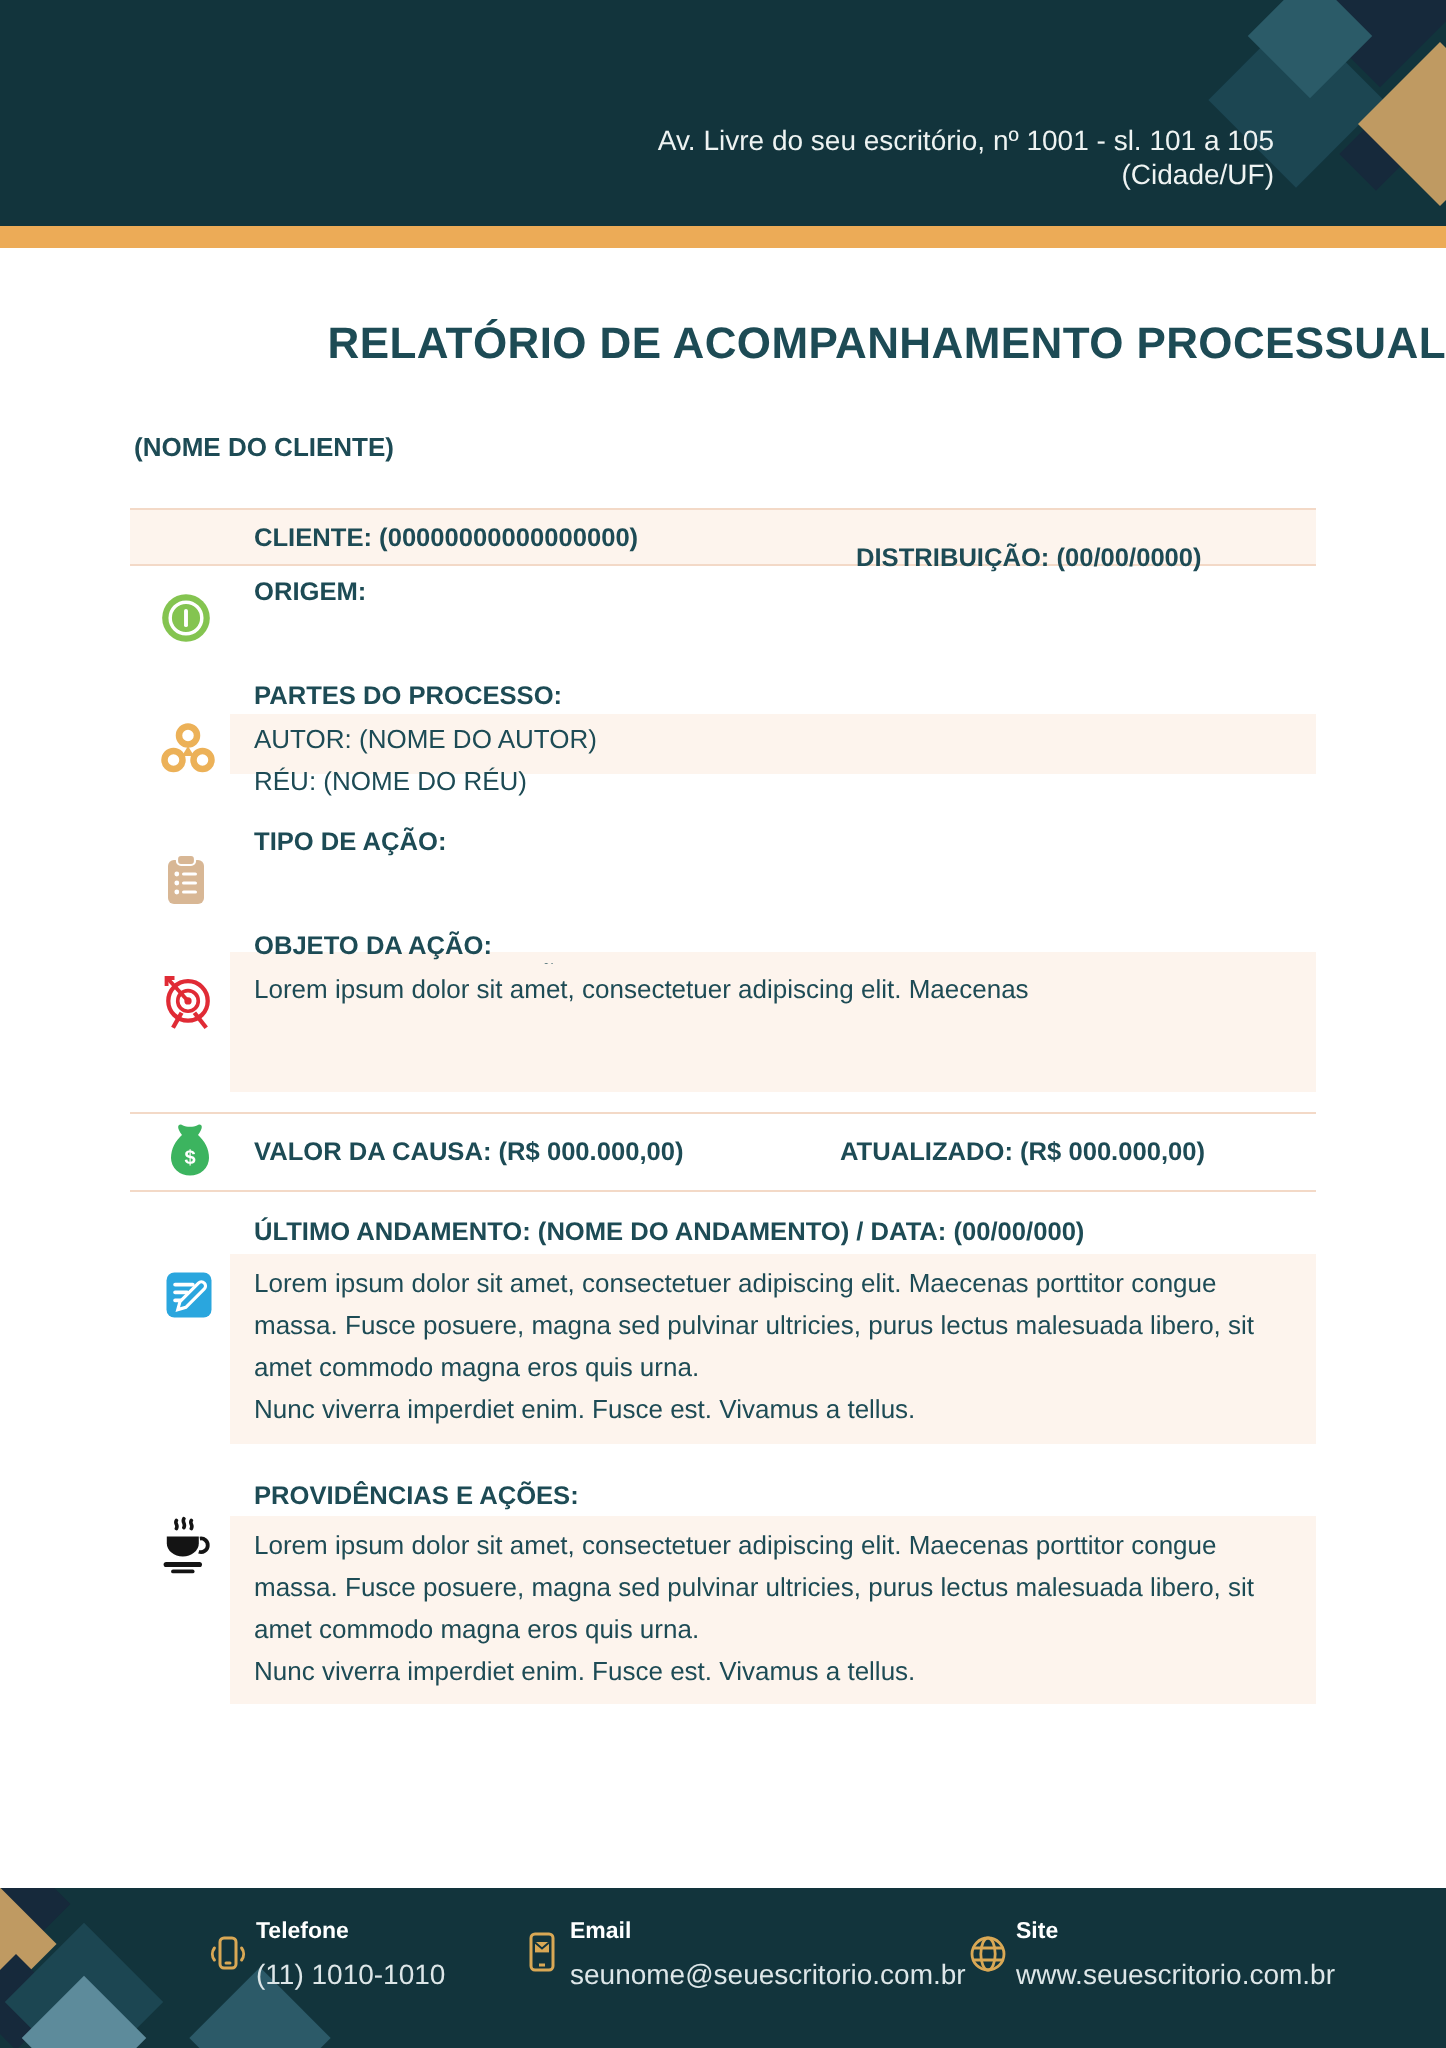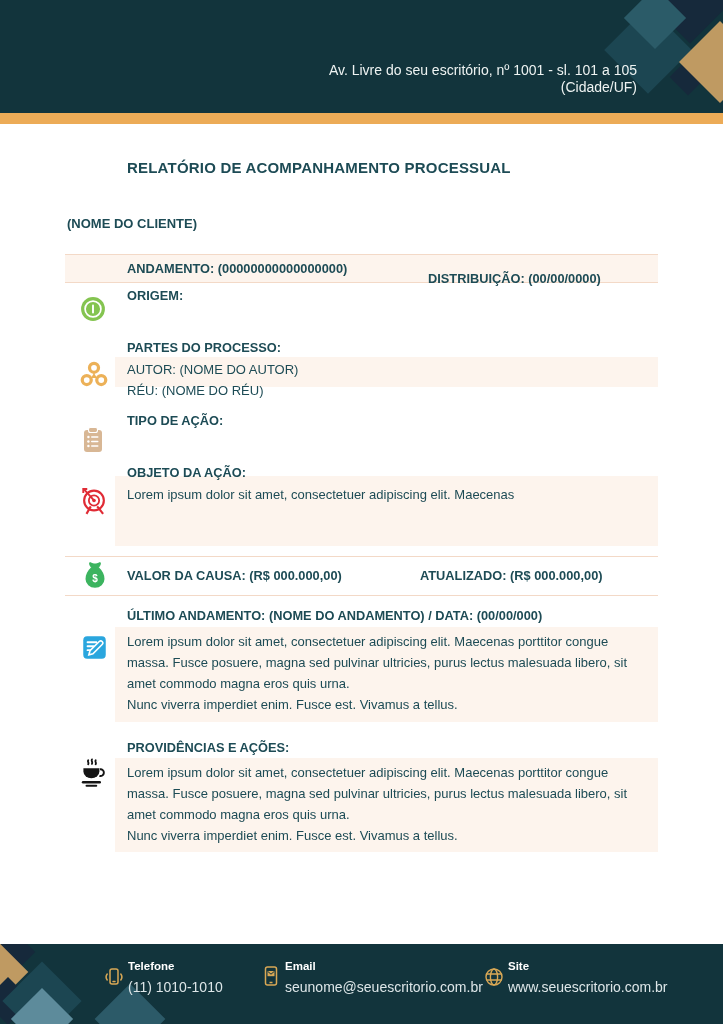--- a/index.html
+++ b/index.html
@@ -9,22 +9,22 @@
   }
   
   .header{position:absolute;top:0;left:0;right:0;height:113px;background:#12343c;overflow:hidden;}
   .gold-bar{position:absolute;top:113px;left:0;right:0;height:11px;background:#ecab57;}
   .deco{position:absolute;transform:rotate(45deg);}
   .logo{position:absolute;left:26px;top:8px;width:106px;text-align:center;}
   .logo-name{font-family:"Liberation Serif",serif;font-size:10.5px;letter-spacing:2.2px;color:#e6e8e2;margin-top:2px;}
   .logo-sub{font-family:"Liberation Serif",serif;font-size:6.5px;letter-spacing:3px;color:#9fb0b1;margin-top:3px;}
   .address{position:absolute;top:62px;right:86px;text-align:right;color:#eef3f2;font-size:14px;line-height:17px;}
   
-  .title{position:absolute;top:159px;left:127px;right:0;text-align:left;
-         color:#1d4b55;font-weight:bold;font-size:15px;letter-spacing:.2px;}
+  .title{position:absolute;top:159px;left:127px;right:0;text-align:right;
+         color:#1d4b55;font-weight:bold;font-size:22px;letter-spacing:.2px;}
   .client{position:absolute;top:216px;left:67px;color:#1d4b55;font-weight:bold;font-size:13px;}
   .row-strip{position:absolute;left:65px;width:593px;background:#fdf4ed;
              border-top:1px solid #f3d9c7;border-bottom:1px solid #f3d9c7;}
   .process-row{top:254px;height:27px;}
   .valor-row{top:556px;height:38px;background:#ffffff;}
   .lbl{color:#1d4b55;font-weight:bold;font-size:12.8px;white-space:nowrap;}
   .abs{position:absolute;}
   .heading{position:absolute;left:127px;color:#1d4b55;font-weight:bold;font-size:12.8px;}
   .cream{position:absolute;left:115px;width:543px;background:#fdf4ed;color:#1d4b55;
          font-size:13px;line-height:21px;padding:2px 12px;box-sizing:border-box;}
@@ -53,21 +53,21 @@
       <div>Av. Livre do seu escritório, nº 1001 - sl. 101 a 105</div>
       <div>(Cidade/UF)</div>
     </div>
   </div>
   <div class="gold-bar"></div>
 
   <div class="title">RELATÓRIO DE ACOMPANHAMENTO PROCESSUAL</div>
   <div class="client">(NOME DO CLIENTE)</div>
 
   <div class="row-strip process-row">
-    <span class="lbl abs" style="left:62px;top:6px;">ANDAMENTO: (00000000000000000)</span>
+    <span class="lbl abs" style="left:62px;top:6px;">CLIENTE: (00000000000000000)</span>
     <span class="lbl abs" style="left:363px;top:16px;">DISTRIBUIÇÃO: (00/00/0000)</span>
   </div>
 
   <div class="icon" style="left:80px;top:296px;">
     <svg width="26" height="26" viewBox="0 0 24 24">
       <circle cx="12" cy="12" r="11" fill="#84c450"></circle>
       <circle cx="12" cy="12" r="7.3" fill="none" stroke="#fff" stroke-width="1.6"></circle>
       <rect x="11.1" y="7.8" width="1.8" height="8.4" rx="0.9" fill="#fff"></rect>
     </svg>
   </div>

